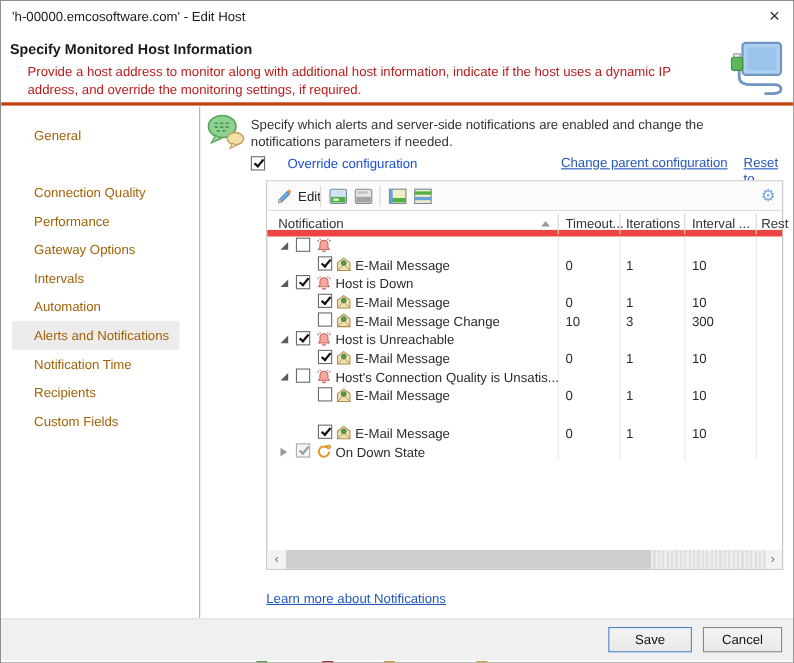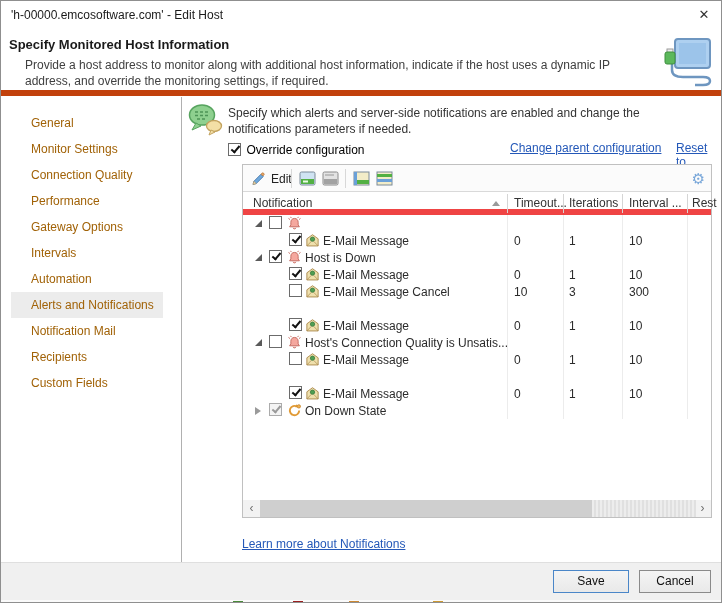--- a/index.html
+++ b/index.html
@@ -5,40 +5,40 @@
   html,body{margin:0;padding:0;background:#d0d0d0;}
   *{box-sizing:border-box;font-family:"Liberation Sans",sans-serif;}
   .window{position:relative;width:722px;height:603px;background:#ffffff;border:1px solid #8f8f8f;overflow:hidden;}
 
   
   .titlebar{position:absolute;left:0;top:0;width:100%;height:28px;background:#fff;}
   .titlebar .title{position:absolute;left:10px;top:7px;font-size:12px;color:#1a1a1a;}
   .close-btn{position:absolute;right:6px;top:4px;width:22px;height:20px;text-align:center;line-height:20px;font-size:13px;color:#333;cursor:pointer;}
 
   
-  .header{position:absolute;left:0;top:28px;width:100%;height:67px;background:#fff;border-bottom:6px solid #c2410c;}
+  .header{position:absolute;left:0;top:28px;width:100%;height:67px;background:#fff;border-bottom:3px solid #c2410c;}
   .header .h-title{position:absolute;left:8px;top:8px;font-size:13px;font-weight:bold;color:#1a1a1a;}
-  .header .h-desc{position:absolute;left:24px;top:28px;width:620px;font-size:12px;line-height:16px;color:#404040;}
+  .header .h-desc{position:absolute;left:24px;top:28px;width:620px;font-size:12px;line-height:16px;color:#b91c1c;}
   .host-icon{position:absolute;right:8px;top:7px;}
 
   
   .sidebar{position:absolute;left:0;top:96px;width:181px;height:465px;background:#fff;border-right:1px solid #b0b0b0;}
   .side-item{position:absolute;left:10px;width:152px;height:26px;line-height:26px;padding-left:20px;font-size:12px;color:#a16207;cursor:pointer;}
   .side-item.selected{background:#ececec;}
 
   
   .main{position:absolute;left:182px;top:96px;width:540px;height:465px;background:#fff;}
   .bubble-icon{position:absolute;left:4px;top:6px;}
   .intro{position:absolute;left:45px;top:8px;width:478px;font-size:12px;line-height:16px;color:#333;}
   .override-row{position:absolute;left:45px;top:43px;width:478px;height:16px;}
   .cb{display:inline-block;width:13px;height:13px;border:1px solid #6b6b6b;background:#fff;position:relative;vertical-align:middle;}
   .cb.checked::after{content:'';position:absolute;left:2px;top:2px;width:7px;height:3px;border-left:2px solid #111;border-bottom:2px solid #111;transform:rotate(-50deg);}
   .cb.disabled{border-color:#ababab;background:#f4f4f4;}
   .cb.disabled::after{border-color:#9a9a9a;}
-  .override-label{font-size:12px;color:#000000;vertical-align:middle;margin-left:1px;}
+  .override-label{font-size:12px;color:#1d4ed8;vertical-align:middle;margin-left:16px;}
   .link{font-size:12px;color:#2458b8;text-decoration:underline;cursor:pointer;}
   .link-change{position:absolute;left:282px;top:1px;}
   .link-reset{position:absolute;left:448px;top:1px;}
 
   
   .grid{position:absolute;left:59px;top:67px;width:470px;height:354px;border:1px solid #c0c0c0;background:#fff;}
   .toolbar{position:absolute;left:0;top:0;width:100%;height:27px;background:#fbfbfb;border-bottom:1px solid #d9d9d9;}
   .tb-btn{position:absolute;top:3px;height:21px;display:flex;align-items:center;cursor:pointer;}
   .tb-sep{position:absolute;top:4px;width:1px;height:19px;background:#d8d8d8;}
   .edit-label{font-size:12px;color:#222;margin-left:5px;}
@@ -100,28 +100,27 @@
         <rect x="16" y="7" width="27" height="21" fill="#9cc4ea"></rect>
         <path d="M9 26 v8 q0 7 11 7 h20 q7 0 7 4 q0 4 -7 4 h-8" stroke="#6e96c0" stroke-width="2.5" fill="none"></path>
         <rect x="4" y="13" width="6" height="4" fill="#ececec" stroke="#9a9a9a"></rect>
         <rect x="2" y="16" width="10" height="12" rx="2" fill="#5cb85c" stroke="#3f8f3f"></rect>
       </svg>
     </span>
   </div>
 
   <div class="sidebar">
       <div class="side-item" style="top: 13px;">General</div>
-      <div class="side-item" style="top: 39px;">Monitor Settings</div>
       <div class="side-item" style="top: 91px;">Performance</div>
       <div class="side-item" style="top: 65px;">Connection Quality</div>
       <div class="side-item" style="top: 117px;">Gateway Options</div>
       <div class="side-item" style="top: 143px;">Intervals</div>
       <div class="side-item" style="top: 169px;">Automation</div>
       <div class="side-item selected" style="top: 195px;">Alerts and Notifications</div>
-      <div class="side-item" style="top: 221px;">Notification Mail</div>
+      <div class="side-item" style="top: 221px;">Notification Time</div>
       <div class="side-item" style="top: 247px;">Recipients</div>
       <div class="side-item" style="top: 273px;">Custom Fields</div>
     </div>
 
   <div class="main">
     <span class="bubble-icon">
       <svg width="38" height="34" viewBox="0 0 38 34">
         <ellipse cx="15" cy="12" rx="12.5" ry="10" fill="#8ed08f" stroke="#57a45f" stroke-width="1.5"></ellipse>
         <path d="M9 20 l-4 7 l9 -4 z" fill="#8ed08f" stroke="#57a45f"></path>
         <line x1="8" y1="9" x2="22" y2="9" stroke="#4d9457" stroke-width="1.5" stroke-dasharray="3,2"></line>
@@ -264,24 +263,36 @@
           </div>
           <div class="trow" style="top: 68px;">
             <span class="cb" style="left: 46px;"></span>
             <span class="row-icon" style="left: 62px;">
               <svg width="15" height="15" viewBox="0 0 16 16">
                 <path d="M2 6.2 L8 1.8 L14 6.2 V13.8 H2 Z" fill="#efe0ad" stroke="#ad8c4f" stroke-width="1"></path>
                 <path d="M2 13.8 L6.6 9 M14 13.8 L9.4 9" stroke="#ad8c4f" stroke-width="0.8"></path>
                 <circle cx="8" cy="6.6" r="2.3" fill="#4f9e52" stroke="#36753a" stroke-width="0.8"></circle>
               </svg>
             </span>
-            <span class="row-label" style="left: 80px;">E-Mail Message Cancel</span>
+            <span class="row-label" style="left: 80px;">E-Mail Message Change</span>
             <span class="cell-val" style="left: 271px;">10</span>
             <span class="cell-val" style="left: 326px;">3</span>
             <span class="cell-val" style="left: 386px;">300</span>
+          </div>
+          <div class="trow" style="top: 85px;">
+            <span class="expander exp-open" style="left: 12px;"></span>
+            <span class="cb checked" style="left: 26px;"></span>
+            <span class="row-icon" style="left: 44px;">
+              <svg width="15" height="15" viewBox="0 0 16 16">
+                <path d="M3.2 3.8 L1.6 2.6 M12.8 3.8 L14.4 2.6 M4.6 2.2 L3.8 0.9 M11.4 2.2 L12.2 0.9" stroke="#c2685e" stroke-width="1"></path>
+                <path d="M8 2.6 c-2.6 0 -3.9 1.9 -3.9 4.1 V9.4 L2.8 11.5 h10.4 L11.9 9.4 V6.7 c0 -2.2 -1.3 -4.1 -3.9 -4.1 z" fill="#f5a79e" stroke="#c2685e" stroke-width="1"></path>
+                <path d="M6.4 12.6 a1.7 1.7 0 0 0 3.2 0" fill="#f5a79e" stroke="#c2685e" stroke-width="1"></path>
+              </svg>
+            </span>
+            <span class="row-label" style="left: 62px;">Host is Unreachable</span>
           </div>
           <div class="trow" style="top: 102px;">
             <span class="cb checked" style="left: 46px;"></span>
             <span class="row-icon" style="left: 62px;">
               <svg width="15" height="15" viewBox="0 0 16 16">
                 <path d="M2 6.2 L8 1.8 L14 6.2 V13.8 H2 Z" fill="#efe0ad" stroke="#ad8c4f" stroke-width="1"></path>
                 <path d="M2 13.8 L6.6 9 M14 13.8 L9.4 9" stroke="#ad8c4f" stroke-width="0.8"></path>
                 <circle cx="8" cy="6.6" r="2.3" fill="#4f9e52" stroke="#36753a" stroke-width="0.8"></circle>
               </svg>
             </span>

